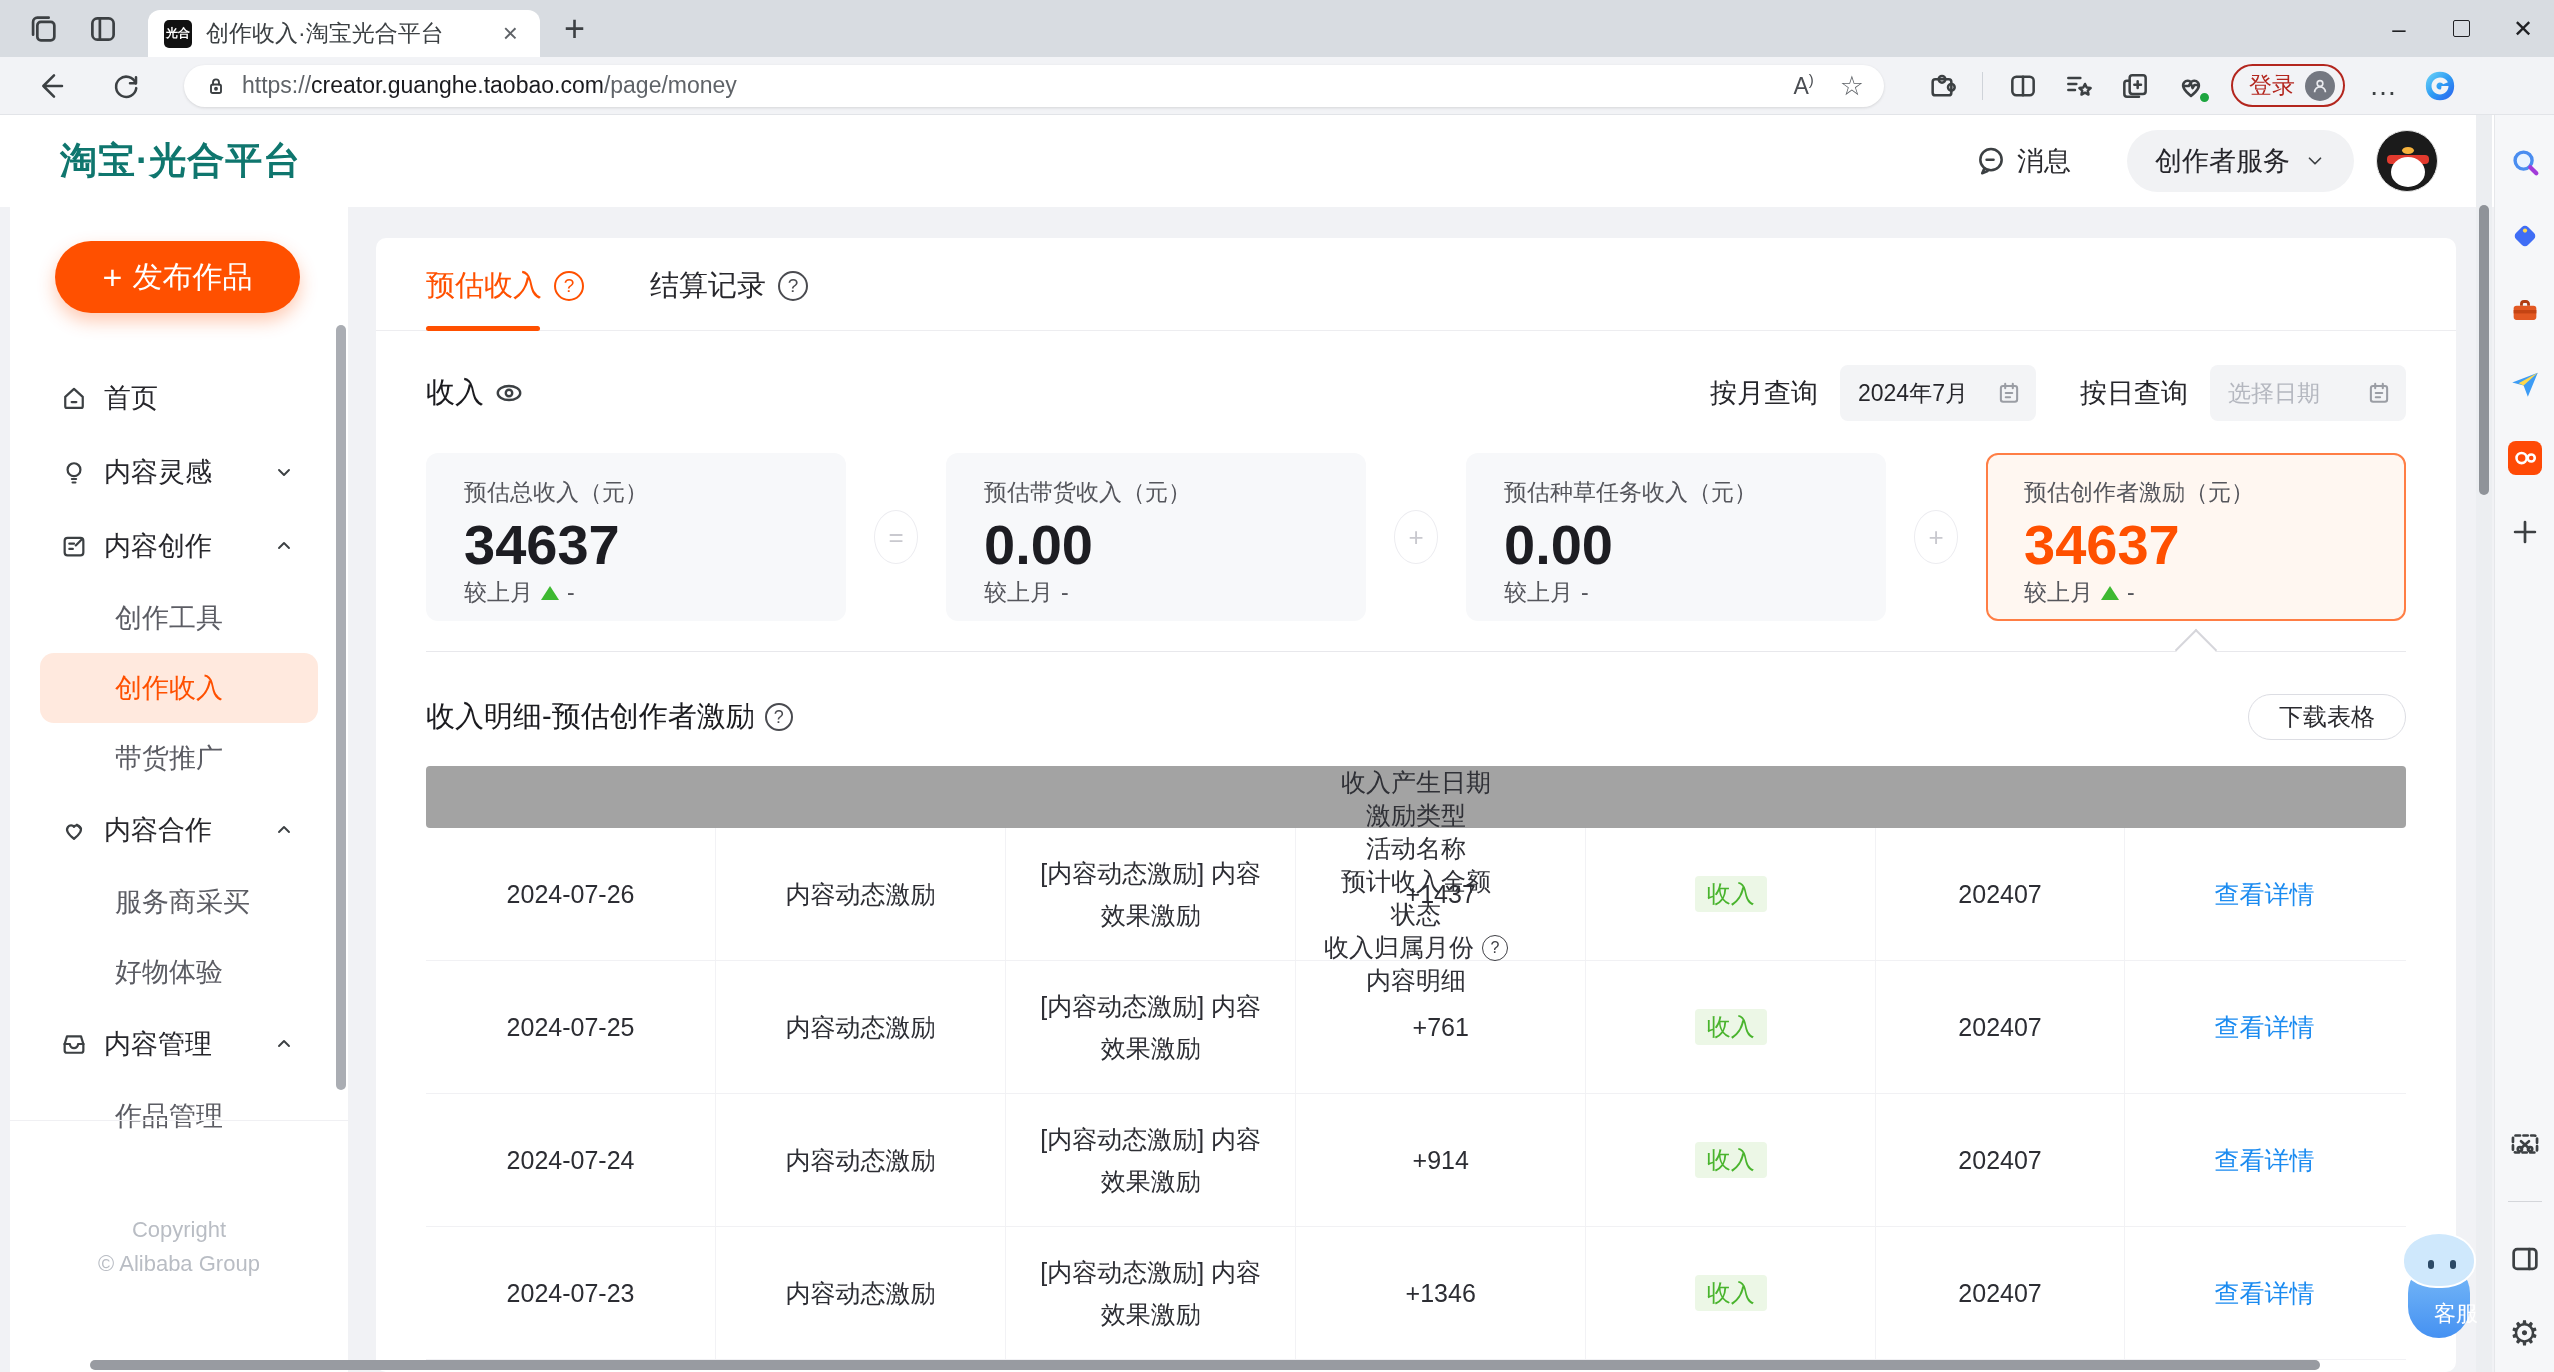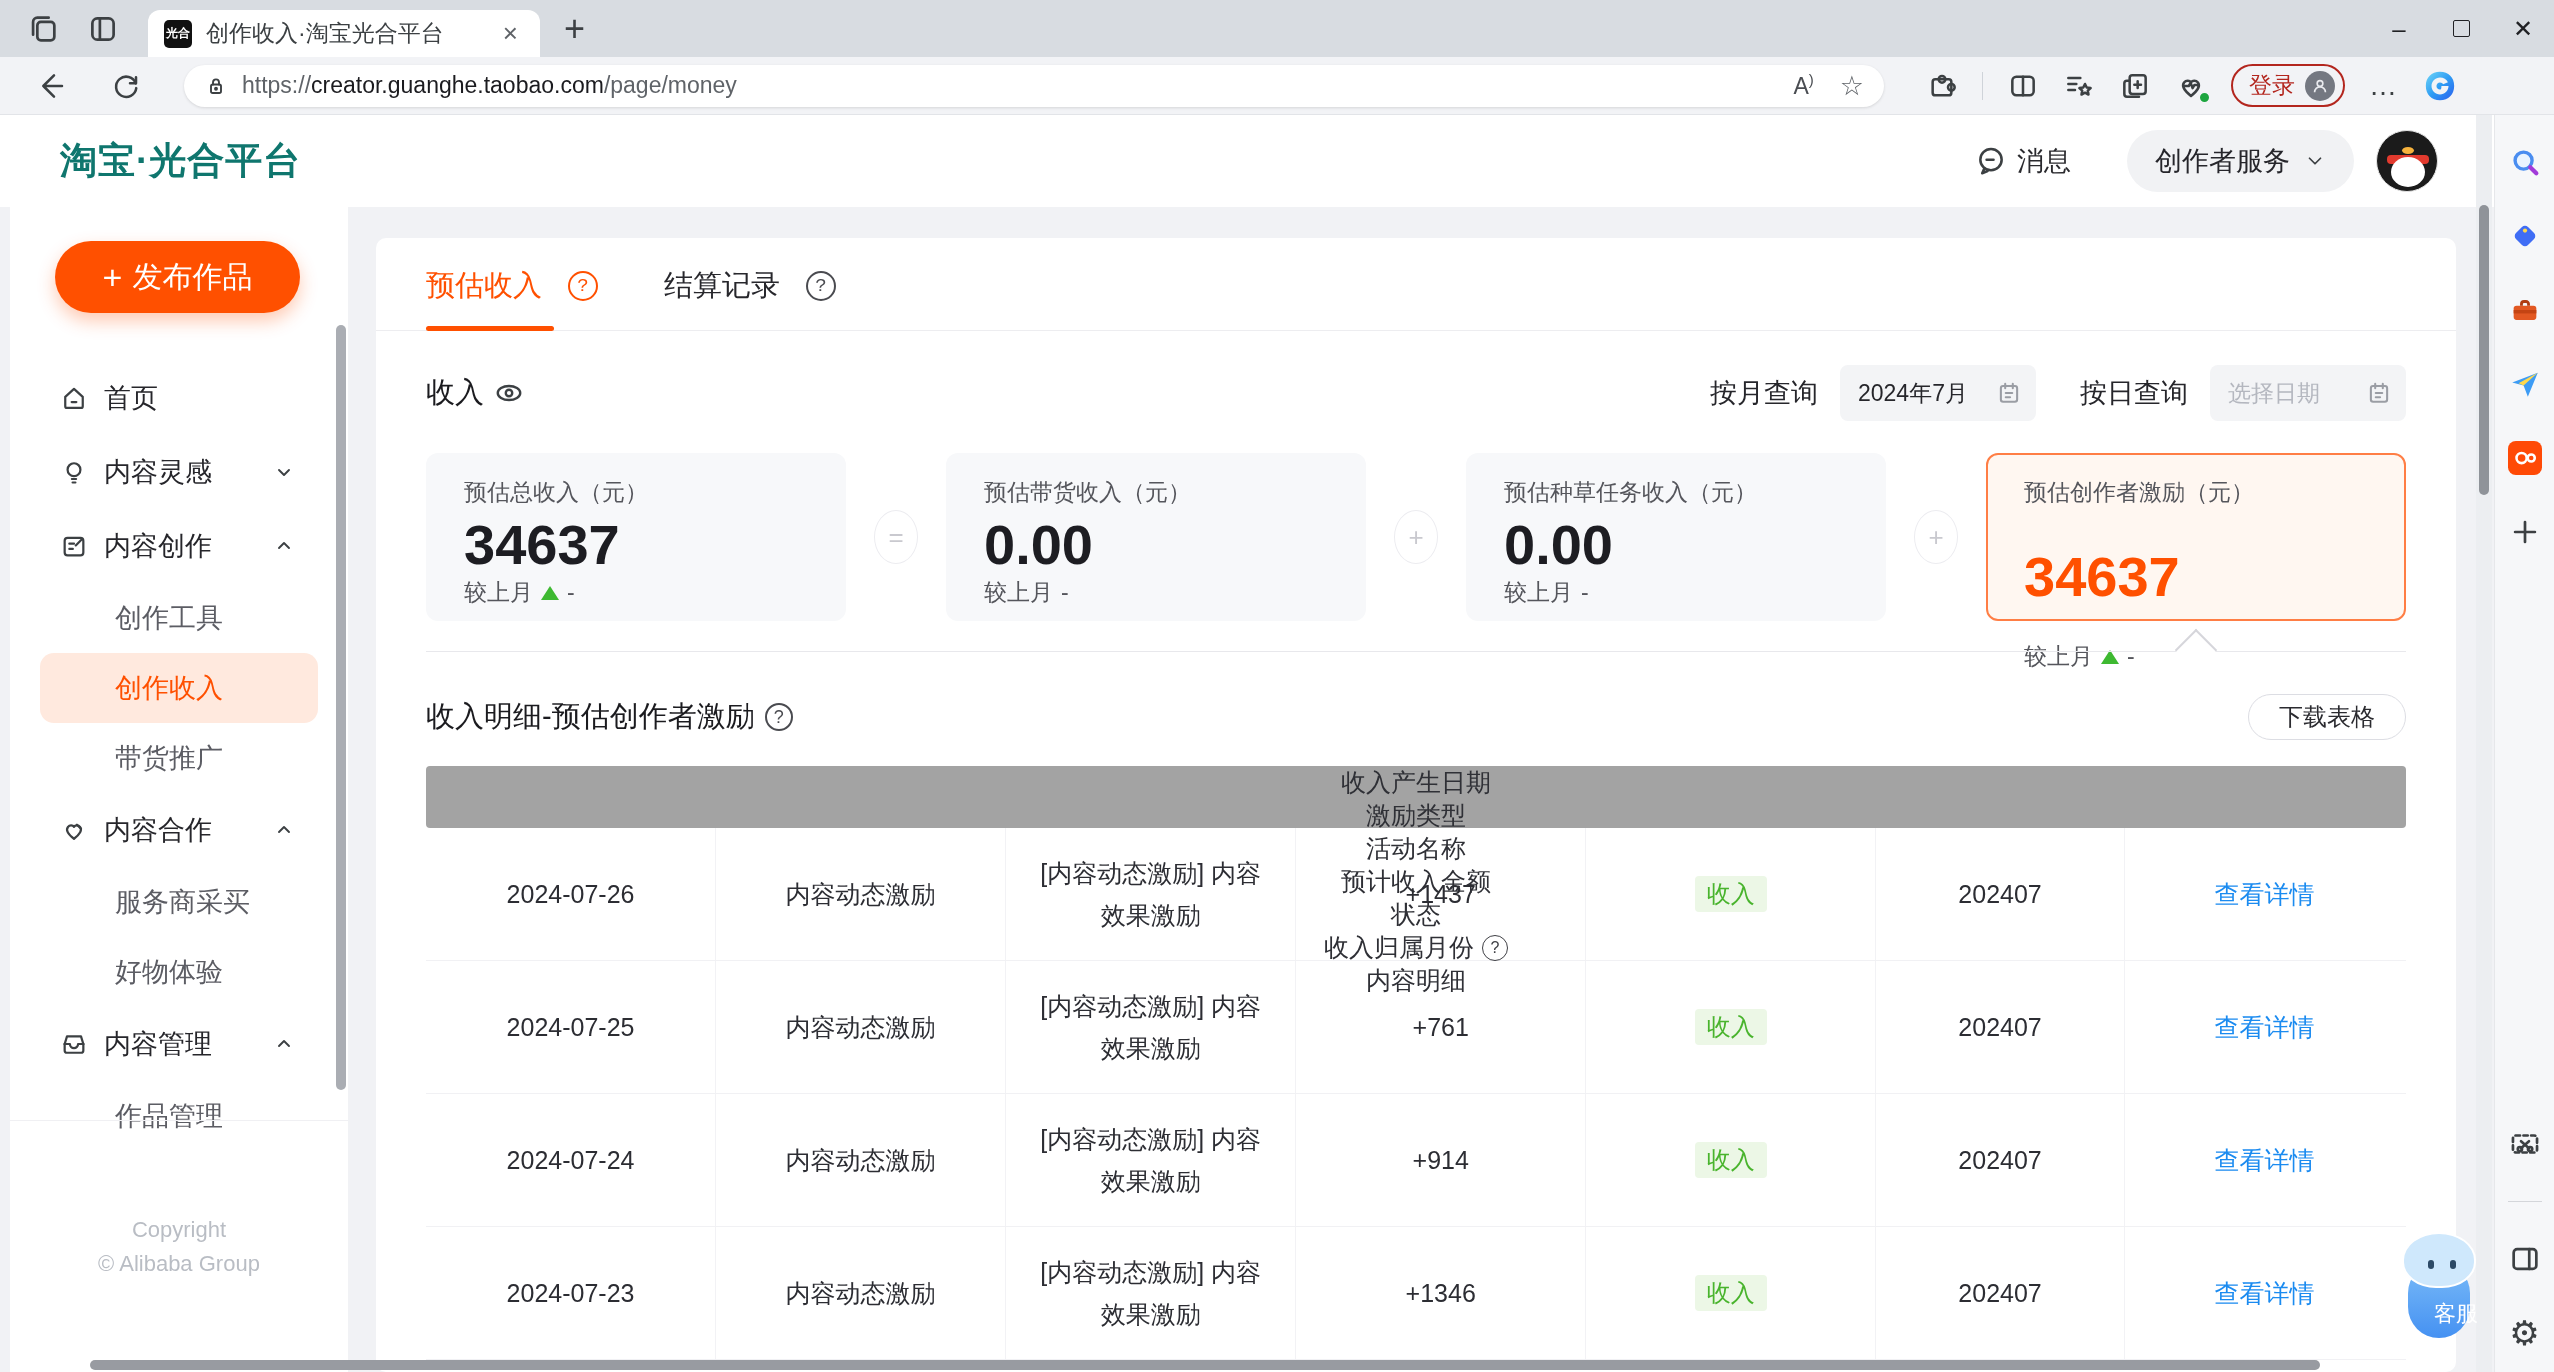--- a/index.html
+++ b/index.html
@@ -61,21 +61,21 @@
   .navitem .ic { width:28px; height:28px; margin-right:16px; }
   .navitem .chev { margin-left:auto; width:24px; height:24px; }
   .sub { height:70px; display:flex; align-items:center; padding-left:105px; font-size:27px; color:#5c5d64; }
   .sub.active { margin:0 30px; padding-left:75px; border-radius:14px; background:#ffe9de; color:#ff5000; }
   #sbfoot { position:absolute; left:0; right:0; bottom:0; height:252px; border-top:1px solid #f0f0f3; display:flex; flex-direction:column; align-items:center; justify-content:center; gap:8px; color:#b9bdc4; font-size:22px; }
   #sbscroll { position:absolute; right:2px; top:118px; width:10px; height:765px; background:#aaadb3; border-radius:5px; }
 
   
   #maincard { position:absolute; left:376px; top:238px; width:2080px; height:1134px; background:#fff; border-radius:10px; overflow:hidden; }
   #tabsrow { display:flex; gap:66px; padding:28px 50px 0; border-bottom:1px solid #ededf0; }
-  .ptab { font-size:29px; color:#27272c; display:flex; align-items:center; gap:26px; padding-bottom:24px; position:relative;font-family:Liberation Mono, monospace; }
+  .ptab { font-size:29px; color:#27272c; display:flex; align-items:center; gap:12px; padding-bottom:24px; position:relative; }
   .ptab.active { color:#ff5000; }
   .ptab.active::after { content:""; position:absolute; left:0; bottom:-1px; width:calc(100% - 44px); height:5px; background:#ff5000; border-radius:3px; }
   .qmark { width:30px; height:30px; border:2px solid currentColor; border-radius:50%; font-size:19px; display:inline-flex; align-items:center; justify-content:center; flex:none; }
   .qmark.dark { color:#4a4b50; }
   .content { padding:0 50px; }
   #incomerow { margin-top:34px; display:flex; align-items:center; }
   .h2 { font-size:29px; color:#1b1b1f; display:flex; align-items:center; gap:10px; }
   #filters { margin-left:auto; display:flex; align-items:center; gap:22px; }
   .flabel { font-size:27px; color:#26262b; font-weight:500; }
   .datebox { position:relative; width:196px; height:56px; }
@@ -84,21 +84,21 @@
   .datebox .cal { position:absolute; right:14px; top:15px; width:26px; height:26px; stroke:#9a9da4; }
   .daybox { margin-left:22px; }
 
   
   #cardsrow { margin-top:32px; display:flex; align-items:stretch; }
   .scard { flex:1; background:#f7f8fa; border-radius:12px; height:168px; padding:24px 38px; display:flex; flex-direction:column; }
   .scard .lbl { font-size:23px; color:#55565c; }
   .scard .val { font-size:56px; font-weight:600; color:#1d1d22; margin-top:4px; }
   .scard .cmp { margin-top:auto; font-size:23px; color:#55565c; display:flex; align-items:center; gap:8px; }
   .tri { width:0; height:0; border-left:9px solid transparent; border-right:9px solid transparent; border-bottom:14px solid #3eb931; }
-  .scard.sel { background:#fff7f1; border:2px solid #ff7e45; padding:22px 36px;gap:32px; }
+  .scard.sel { background:#fff7f1; border:2px solid #ff7e45; padding:22px 36px; }
   .scard.sel .val { color:#ff5000; }
   .op { width:100px; display:flex; align-items:center; justify-content:center; }
   .op span { width:44px; height:54px; border:1px solid #ececf0; border-radius:50%; background:#fff; display:flex; align-items:center; justify-content:center; font-size:26px; color:#c9c9cf; }
 
   #divcaret { margin-top:30px; position:relative; height:1px; background:#e8e8ec; }
   #divcaret .caret { position:absolute; left:1755px; top:-16px; width:30px; height:30px; background:#fff; border-left:2px solid #d6d6db; border-top:2px solid #d6d6db; transform:rotate(45deg); }
 
   #detailrow { margin-top:42px; display:flex; align-items:center; }
   .download { margin-left:auto; border:1px solid #dcdde3; background:#fff; border-radius:30px; padding:6px 30px; font-size:24px; color:#2b2b30; }
 

